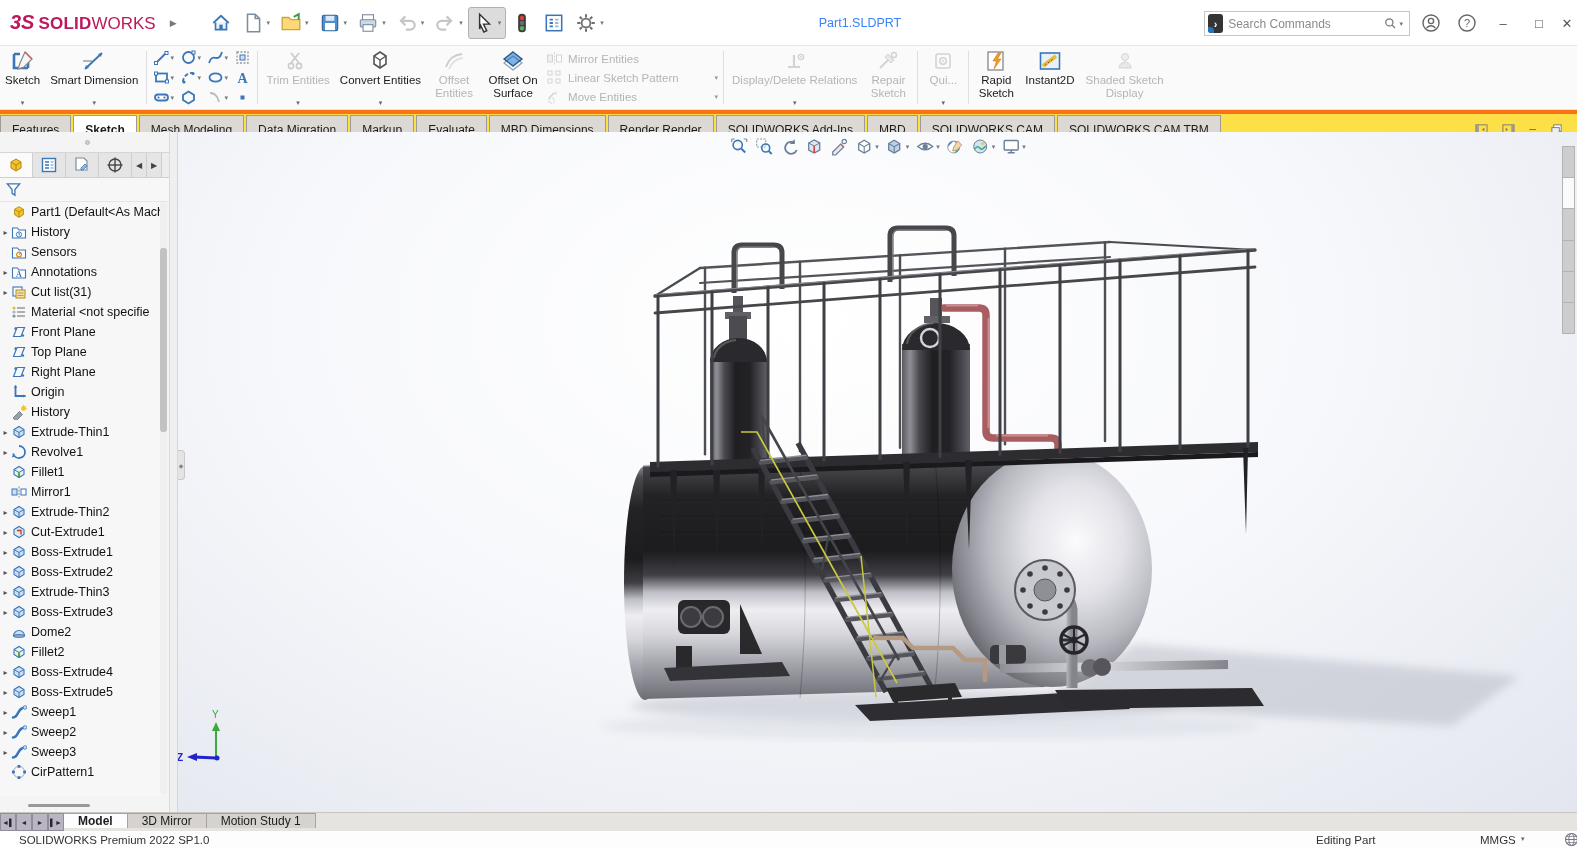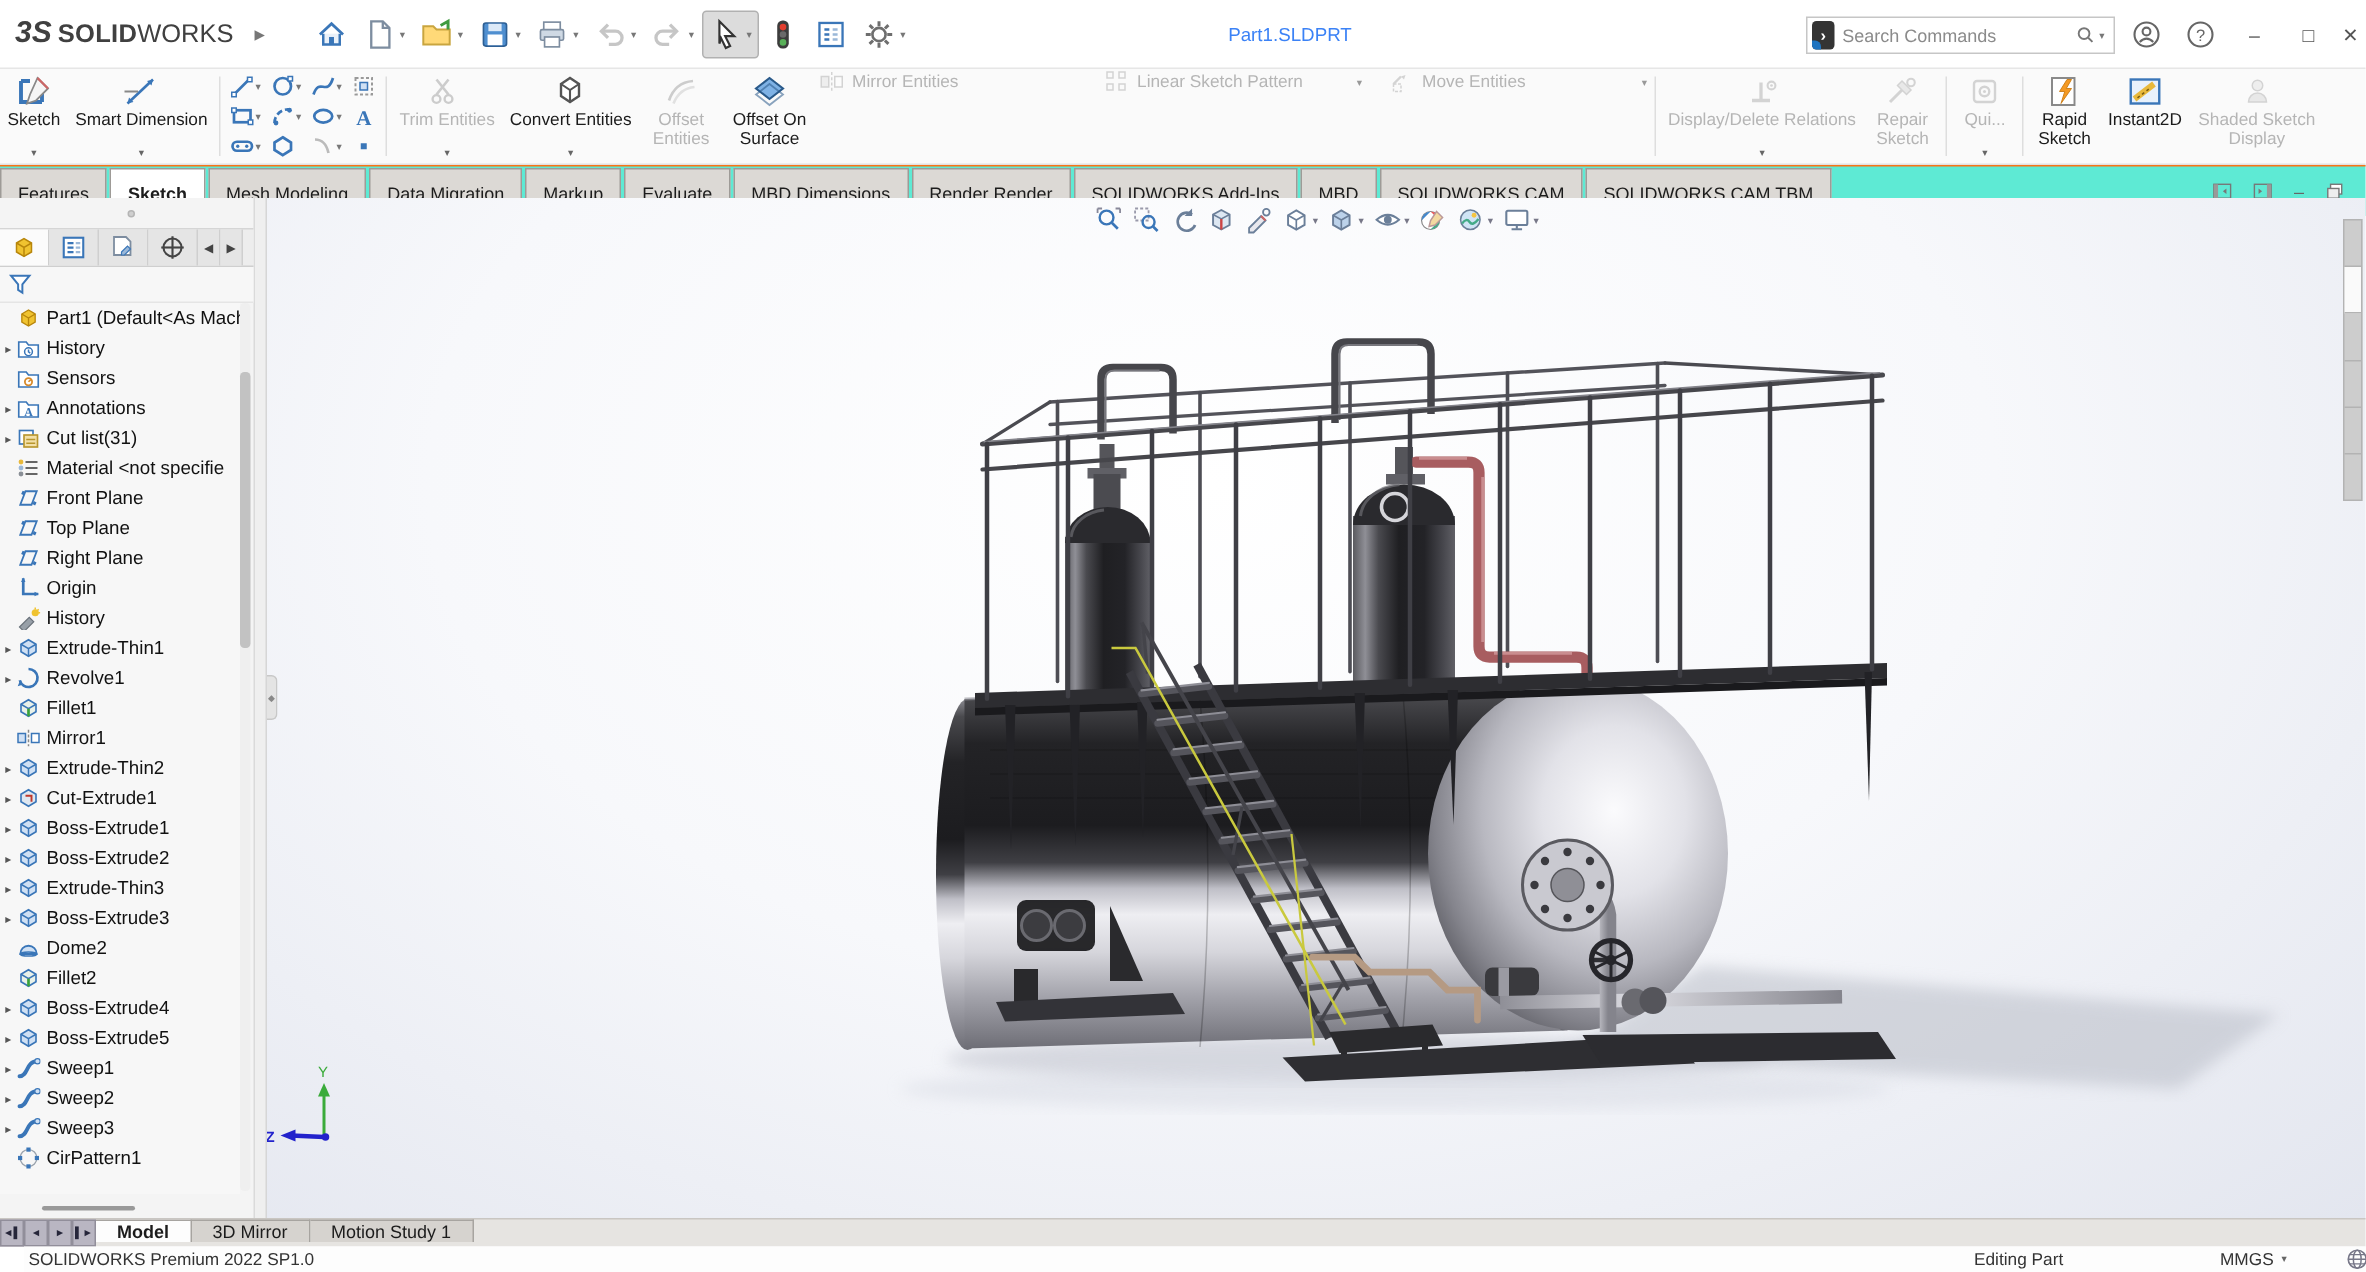--- a/index.html
+++ b/index.html
@@ -2,21 +2,21 @@
 <html><head>
 <meta charset="utf-8">
 <style>
   *{box-sizing:border-box;margin:0;padding:0}
   html,body{width:1577px;height:848px;overflow:hidden;font-family:"Liberation Sans",sans-serif;font-size:12px;color:#222;background:#fff}
   .ic,.gic,.bic,.hic{display:inline-flex;align-items:center;justify-content:center}
   .ic svg,.gic svg,.bic svg,.hic svg{display:block}
 
   
   #titlebar{position:absolute;left:0;top:0;right:0;height:46px;background:#fff;border-bottom:1px solid #e6e6e6;display:flex;align-items:center}
-  .logo{display:flex;align-items:baseline;padding-left:10px;color:#404040;font-size:17px;white-space:nowrap}
+  .logo{display:flex;align-items:baseline;padding-left:10px;color:#be185d;font-size:17px;white-space:nowrap}
   .logo .g3s{font-style:italic;font-weight:bold;font-size:20px;margin-right:4px}
   .logo .solid{font-weight:bold;letter-spacing:.2px}
   .logo .works{font-weight:400}
   .logo-exp{margin-left:14px;color:#777;font-size:9px}
   .qat{display:flex;align-items:center;margin-left:28px}
   .qbtn{display:flex;align-items:center;height:32px;padding:0 4px;border-radius:3px;border:1px solid transparent}
   .qbtn .ic{width:22px;height:22px}
   .qbtn .car{font-size:7px;color:#777;margin-left:3px}
   .qbtn.sel{background:#dcdcdc;border-color:#b1b1b1}
   .doc-title{position:absolute;left:480px;width:760px;text-align:center;font-size:12.5px;color:#3b82f6;pointer-events:none}
@@ -37,27 +37,27 @@
   .bigbtn{display:flex;flex-direction:column;align-items:center;padding:3px 5px 1px;min-width:44px;max-width:92px;text-align:center;line-height:1.12;font-size:11.5px;color:#1b1b1b}
   .bigbtn .bic{width:26px;height:24px}
   .bigbtn .lbl{margin-top:1px}
   .bigbtn .car{margin-top:auto;font-size:7px;color:#666;padding-bottom:1px}
   .bigbtn.dis{color:#b5b5b5}
   .bigbtn.dis .bic{filter:grayscale(1) opacity(.4)}
   .egrid{display:grid;grid-template-columns:auto auto auto auto;align-content:center;row-gap:3px;column-gap:1px;padding:0 3px}
   .ecell{display:flex;align-items:center;height:17px}
   .gic{width:17px;height:17px}
   .gcar{font-size:7px;color:#777;width:9px}
-  .stack{display:flex;flex-direction:row;justify-content:center;gap:18px;padding:0 2px}
+  .stack{display:flex;flex-direction:column;justify-content:center;gap:2px;padding:0 2px}
   .srow{display:flex;align-items:center;gap:5px;font-size:11.5px;color:#b5b5b5;height:17px;width:172px}
   .srow .gic{filter:grayscale(1) opacity(.4)}
   .srow .scar{margin-left:auto;font-size:7px;color:#999}
 
   
-  #rtabs{position:absolute;top:110px;left:0;right:0;height:34px;background:#5eead4;display:flex;align-items:stretch;border-top:1px solid #f97316}
+  #rtabs{position:absolute;top:110px;left:0;right:0;height:34px;background:#fde047;display:flex;align-items:stretch;border-top:4px solid #f97316}
   .rtab{padding:0 11px;display:flex;align-items:center;background:#dcd9d5;border:1px solid #9e9b97;border-bottom:none;margin-right:2px;font-size:12px;color:#1c1c1c;white-space:nowrap}
   .rtab.active{background:#fff;font-weight:bold}
   .tabwin{margin-left:auto;display:flex;align-items:center;gap:14px;padding-right:14px;color:#777}
   .tabwin .ic{width:13px;height:13px}
 
   
   #main{position:absolute;top:132px;left:0;height:680px;right:0}
   #fpanel{position:absolute;left:0;top:0;width:170px;bottom:0;background:#f4f4f4;border-right:1px solid #dadada}
   .pgriptop{height:20px;position:relative}
   .pgriptop .dot{position:absolute;left:85px;top:8px;width:5px;height:5px;border-radius:50%;background:#cfcfcf;border:1px solid #b5b5b5}

